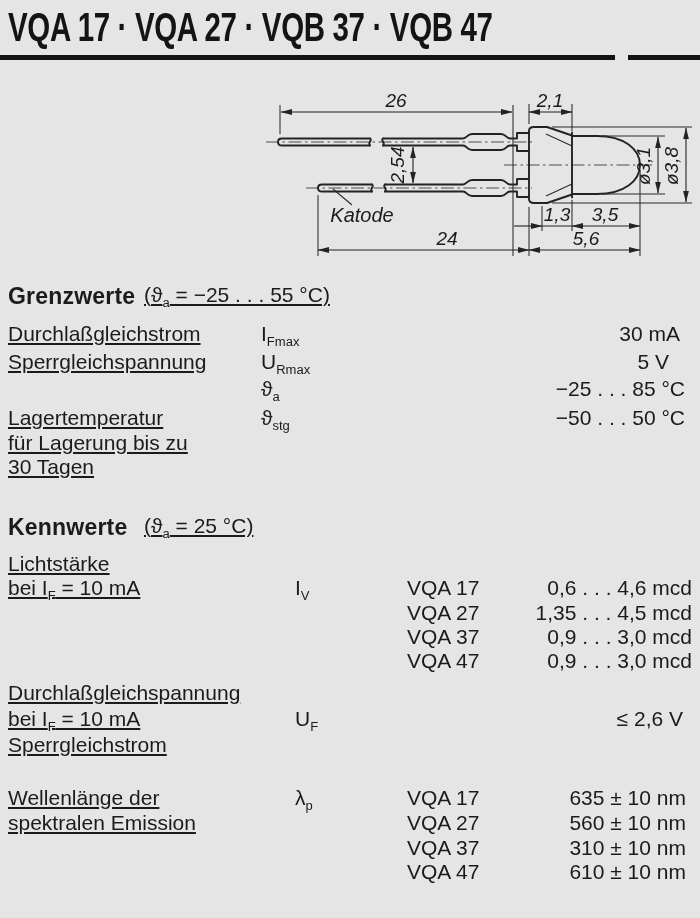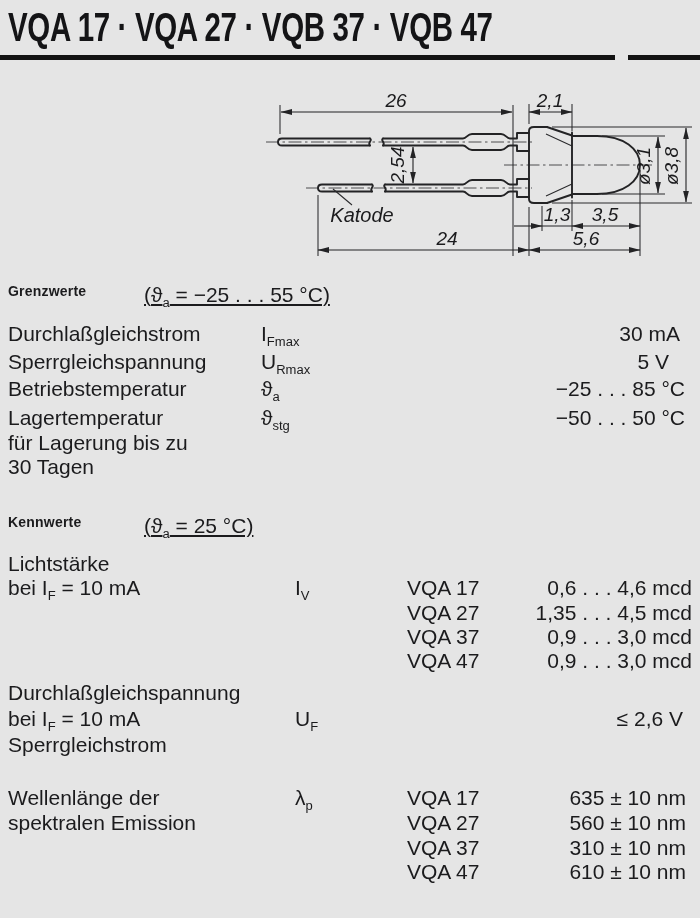--- a/index.html
+++ b/index.html
@@ -10,26 +10,26 @@
   }
   .title{
     position:absolute;left:8px;top:4px;font-size:41px;font-weight:bold;
     letter-spacing:-0.5px;white-space:nowrap;
     transform:scaleX(0.72);transform-origin:left top;color:#141416;
   }
   .rule{position:absolute;top:55px;height:4.5px;background:#131313;}
   .rule.r1{left:0;width:615px;}
   .rule.r2{left:628px;width:72px;}
   .row{position:absolute;left:0;width:700px;height:26px;white-space:nowrap;}
-  .lbl{position:absolute;left:8px;}
+  .lbl{position:absolute;left:8px;text-decoration:underline;}
   .sym{position:absolute;left:261px;}
   .symk{left:295px;}
   .typ{position:absolute;left:407px;}
   .val{position:absolute;right:18px;text-align:right;}
-  .hdr{position:absolute;left:8px;font-weight:bold;font-size:14px;letter-spacing:0.2px;}
+  .hdr{position:absolute;left:8px;font-weight:bold;font-size:23px;letter-spacing:0.2px;}
   .cond{position:absolute;left:144px;text-decoration:underline;}
   sub{font-size:0.62em;line-height:0;}
   .bold{font-weight:normal;}
   .svgwrap{position:absolute;left:260px;top:78px;width:440px;height:190px;}
   .ol{fill:none;stroke:#232325;stroke-width:1.9;stroke-linejoin:round;stroke-linecap:round;}
   .thin{fill:none;stroke:#2a2a2c;stroke-width:1.05;}
   .cl{fill:none;stroke:#3a3a3c;stroke-width:0.9;stroke-dasharray:13 3.5 2.5 3.5;}
   .dim{fill:none;stroke:#232325;stroke-width:1.1;}
   .arr2{marker-start:url(#ah);marker-end:url(#ah);}
   .arrE{marker-end:url(#ah);}
@@ -135,21 +135,20 @@
     <span class="val" style="right:20px">30 mA</span>
   </div>
 
   <div class="row" style="top:350px">
     <span class="lbl">Sperrgleichspannung</span>
     <span class="sym"><span>U</span><sub>Rmax</sub></span>
     <span class="val" style="right:31px">5 V</span>
   </div>
 
   <div class="row" style="top:377px">
-    <span class="lbl">Betriebstemperatur</span>
     <span class="sym"><span>ϑ</span><sub>a</sub></span>
     <span class="val" style="right:15px">−25 . . . 85 °C</span>
   </div>
 
   <div class="row" style="top:406px">
     <span class="lbl">Lagertemperatur</span>
     <span class="sym"><span>ϑ</span><sub>stg</sub></span>
     <span class="val" style="right:15px">−50 . . . 50 °C</span>
   </div>
   <div class="row" style="top:431px">

